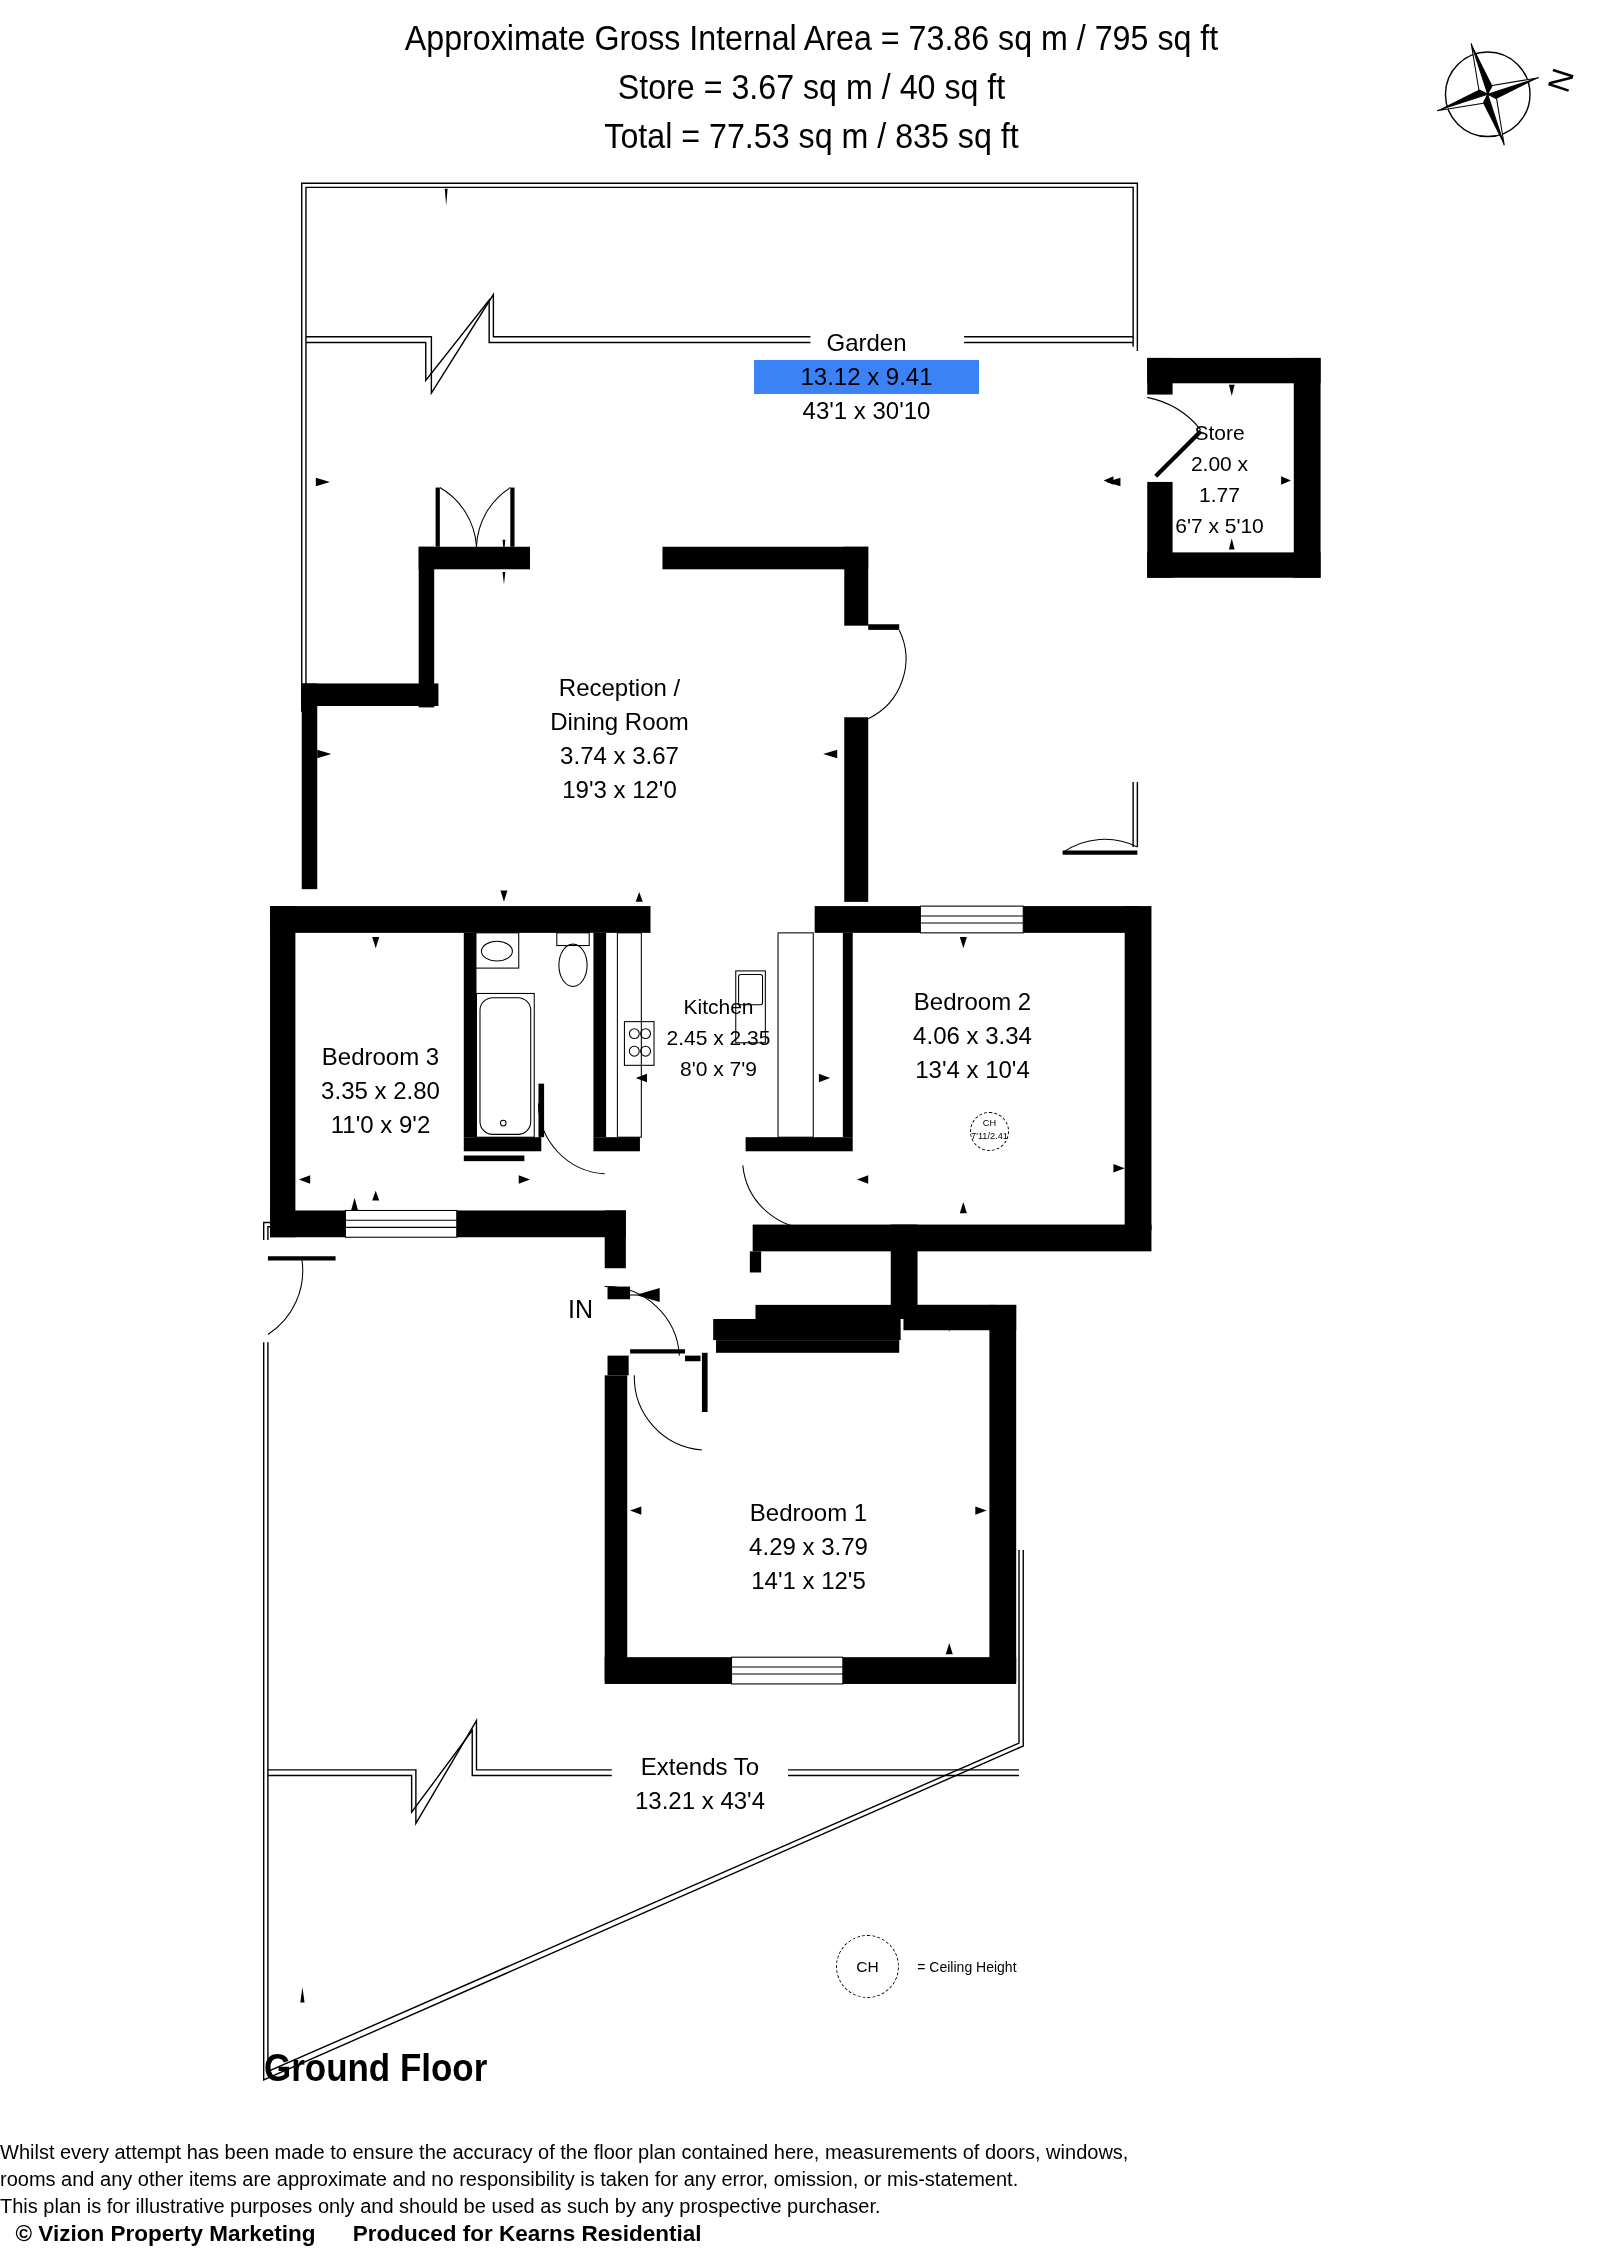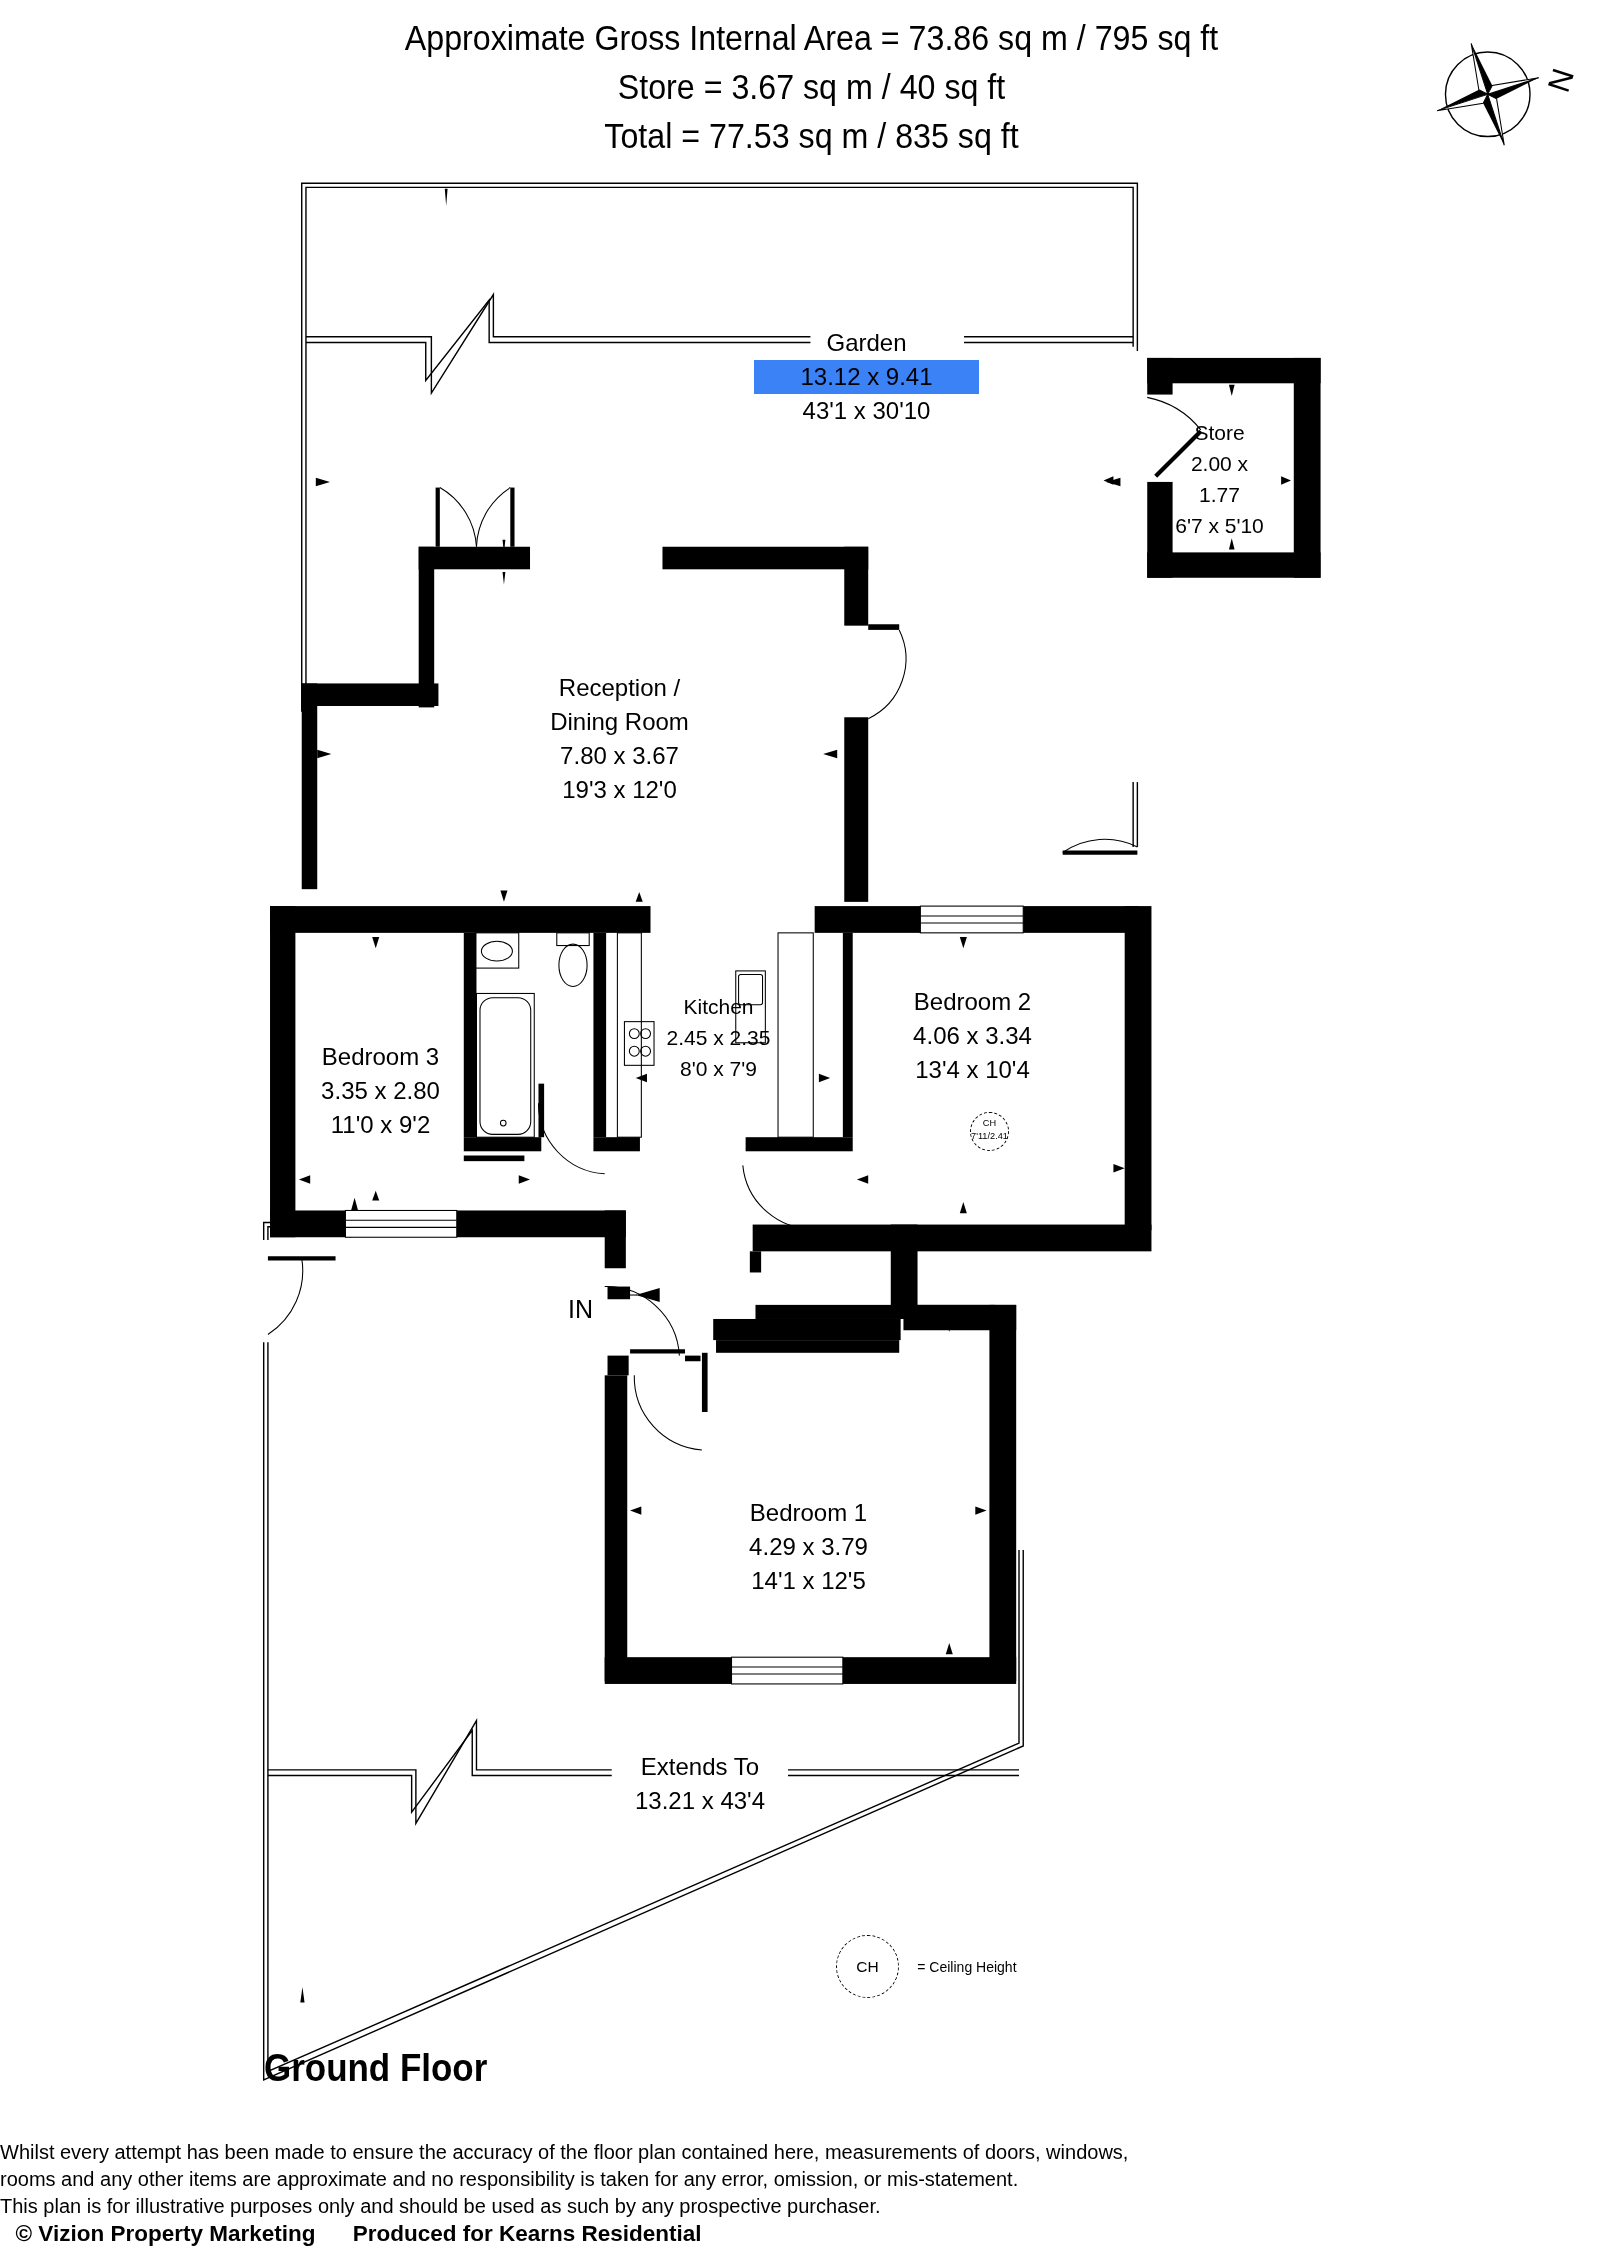--- a/index.html
+++ b/index.html
@@ -228,21 +228,21 @@
 
 <div class="room-label sm" style="left:1170px; top:417px; width:99px;">
   <div>Store</div>
   <div>2.00 x 1.77</div>
   <div>6'7 x 5'10</div>
 </div>
 
 <div class="room-label" style="left:507px; top:671px; width:225px;">
   <div>Reception /</div>
   <div>Dining Room</div>
-  <div>7.80 x 3.67</div>
+  <div>3.74 x 3.67</div>
   <div>19'3 x 12'0</div>
 </div>
 
 <div class="room-label sm" style="left:655px; top:991px; width:127px;">
   <div>Kitchen</div>
   <div>2.45 x 2.35</div>
   <div>8'0 x 7'9</div>
 </div>
 
 <div class="room-label" style="left:874px; top:985px; width:197px;">

